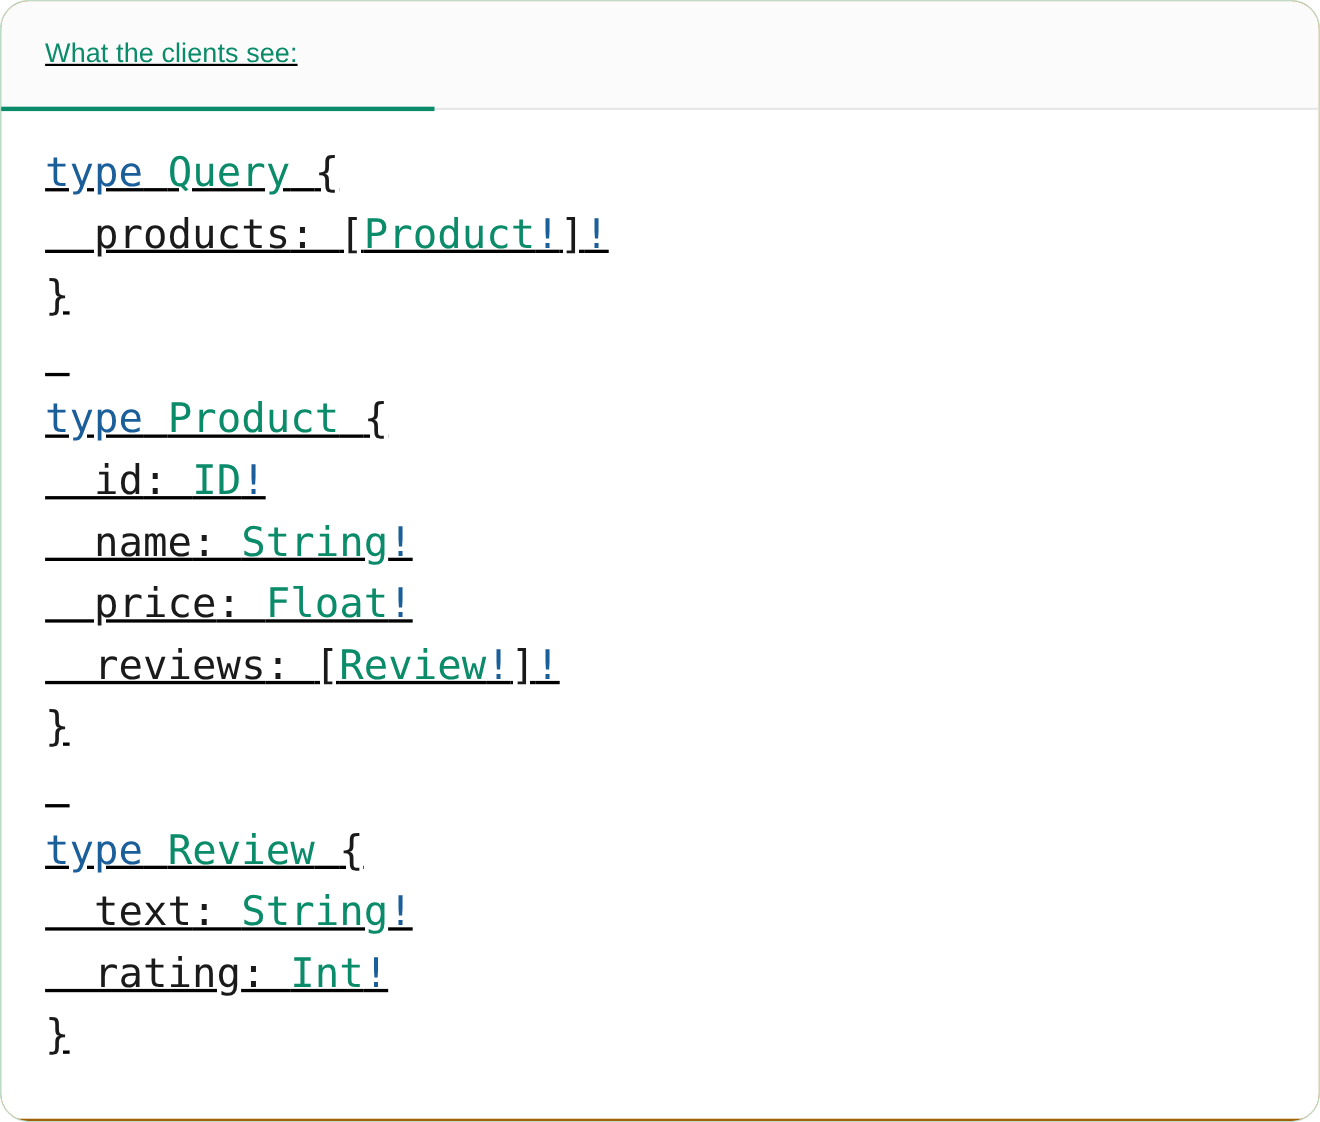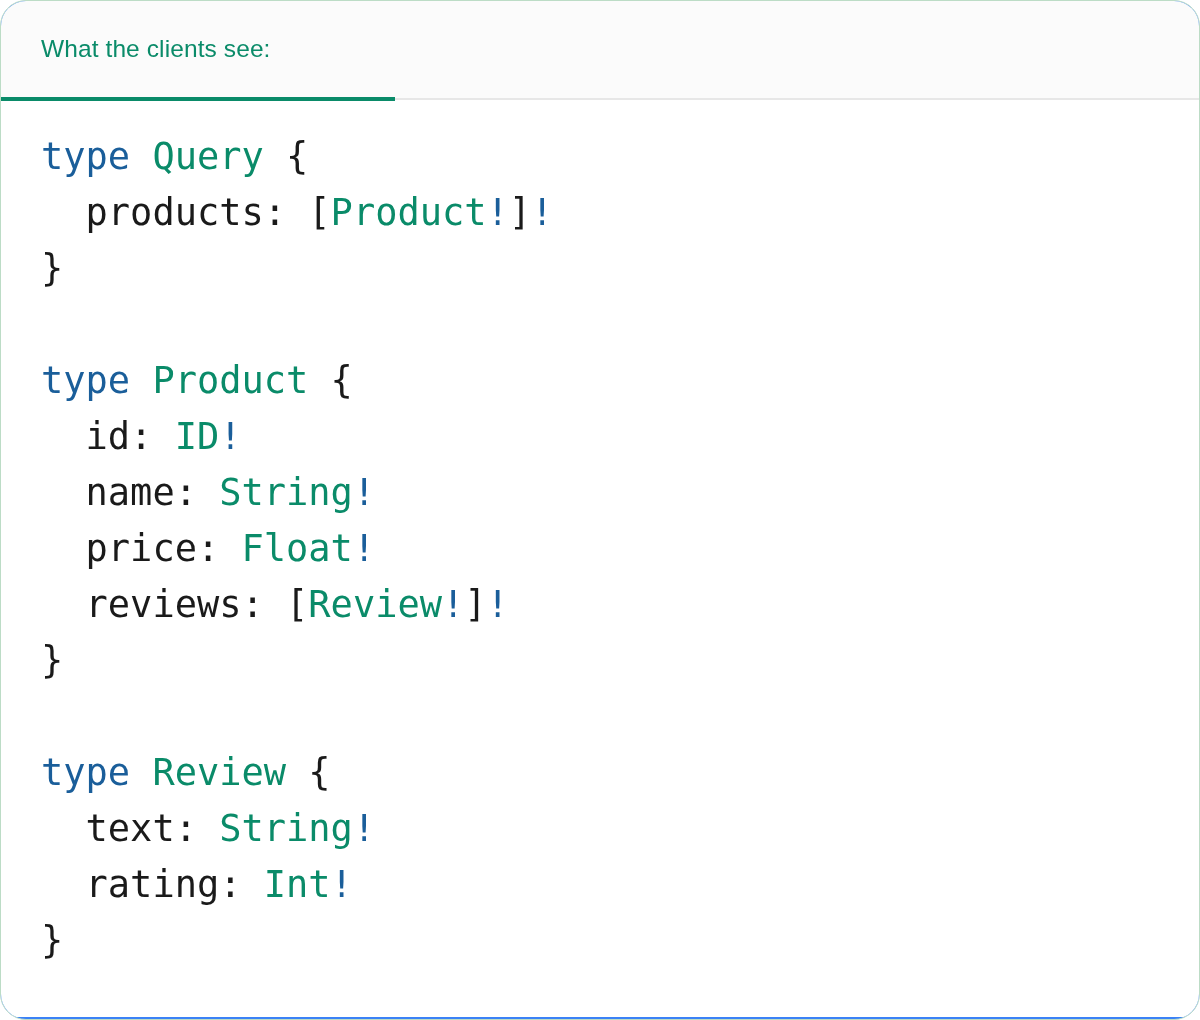--- a/index.html
+++ b/index.html
@@ -85,21 +85,21 @@
   .tok-kw    { color: #1a5e9a; }
   .tok-type  { color: #0a8b69; }
   .tok-punct { color: #1a1a1a; }
   .tok-field { color: #1a1a1a; }
   .tok-bang  { color: #1a5e9a; }
   .tok-plain { color: #1a1a1a; }
 </style>
 </head>
 <body>
 
-<div class="card" style="border-color: rgb(188, 220, 198); background: #3b82f6;">
+<div class="card" style="border-color: rgb(188, 220, 198); background: #a16207; text-decoration: underline;">
 
   <div class="tabbar" style="background: rgb(251, 251, 251); border-bottom-color: rgb(231, 231, 231);">
     <div class="tab" style="border-bottom-color: rgb(10, 139, 105);">
       <span class="tab-label" style="color: rgb(10, 139, 105);">What the clients see:</span>
     </div>
   </div>
 
   <div class="code-area">
     <pre class="code-block" id="code-block"><div class="code-line"><span class="tok-kw" style="color: rgb(26, 94, 154);">type</span><span class="tok-plain" style="color: rgb(26, 26, 26);"> </span><span class="tok-type" style="color: rgb(10, 139, 105);">Query</span><span class="tok-plain" style="color: rgb(26, 26, 26);"> </span><span class="tok-punct" style="color: rgb(26, 26, 26);">{</span></div><div class="code-line"><span class="tok-field" style="color: rgb(26, 26, 26);">  products</span><span class="tok-punct" style="color: rgb(26, 26, 26);">: </span><span class="tok-punct" style="color: rgb(26, 26, 26);">[</span><span class="tok-type" style="color: rgb(10, 139, 105);">Product</span><span class="tok-bang" style="color: rgb(26, 94, 154);">!</span><span class="tok-punct" style="color: rgb(26, 26, 26);">]</span><span class="tok-bang" style="color: rgb(26, 94, 154);">!</span></div><div class="code-line"><span class="tok-punct" style="color: rgb(26, 26, 26);">}</span></div><div class="code-line blank">&nbsp;</div><div class="code-line"><span class="tok-kw" style="color: rgb(26, 94, 154);">type</span><span class="tok-plain" style="color: rgb(26, 26, 26);"> </span><span class="tok-type" style="color: rgb(10, 139, 105);">Product</span><span class="tok-plain" style="color: rgb(26, 26, 26);"> </span><span class="tok-punct" style="color: rgb(26, 26, 26);">{</span></div><div class="code-line"><span class="tok-field" style="color: rgb(26, 26, 26);">  id</span><span class="tok-punct" style="color: rgb(26, 26, 26);">: </span><span class="tok-type" style="color: rgb(10, 139, 105);">ID</span><span class="tok-bang" style="color: rgb(26, 94, 154);">!</span></div><div class="code-line"><span class="tok-field" style="color: rgb(26, 26, 26);">  name</span><span class="tok-punct" style="color: rgb(26, 26, 26);">: </span><span class="tok-type" style="color: rgb(10, 139, 105);">String</span><span class="tok-bang" style="color: rgb(26, 94, 154);">!</span></div><div class="code-line"><span class="tok-field" style="color: rgb(26, 26, 26);">  price</span><span class="tok-punct" style="color: rgb(26, 26, 26);">: </span><span class="tok-type" style="color: rgb(10, 139, 105);">Float</span><span class="tok-bang" style="color: rgb(26, 94, 154);">!</span></div><div class="code-line"><span class="tok-field" style="color: rgb(26, 26, 26);">  reviews</span><span class="tok-punct" style="color: rgb(26, 26, 26);">: </span><span class="tok-punct" style="color: rgb(26, 26, 26);">[</span><span class="tok-type" style="color: rgb(10, 139, 105);">Review</span><span class="tok-bang" style="color: rgb(26, 94, 154);">!</span><span class="tok-punct" style="color: rgb(26, 26, 26);">]</span><span class="tok-bang" style="color: rgb(26, 94, 154);">!</span></div><div class="code-line"><span class="tok-punct" style="color: rgb(26, 26, 26);">}</span></div><div class="code-line blank">&nbsp;</div><div class="code-line"><span class="tok-kw" style="color: rgb(26, 94, 154);">type</span><span class="tok-plain" style="color: rgb(26, 26, 26);"> </span><span class="tok-type" style="color: rgb(10, 139, 105);">Review</span><span class="tok-plain" style="color: rgb(26, 26, 26);"> </span><span class="tok-punct" style="color: rgb(26, 26, 26);">{</span></div><div class="code-line"><span class="tok-field" style="color: rgb(26, 26, 26);">  text</span><span class="tok-punct" style="color: rgb(26, 26, 26);">: </span><span class="tok-type" style="color: rgb(10, 139, 105);">String</span><span class="tok-bang" style="color: rgb(26, 94, 154);">!</span></div><div class="code-line"><span class="tok-field" style="color: rgb(26, 26, 26);">  rating</span><span class="tok-punct" style="color: rgb(26, 26, 26);">: </span><span class="tok-type" style="color: rgb(10, 139, 105);">Int</span><span class="tok-bang" style="color: rgb(26, 94, 154);">!</span></div><div class="code-line"><span class="tok-punct" style="color: rgb(26, 26, 26);">}</span></div></pre>
   </div>

